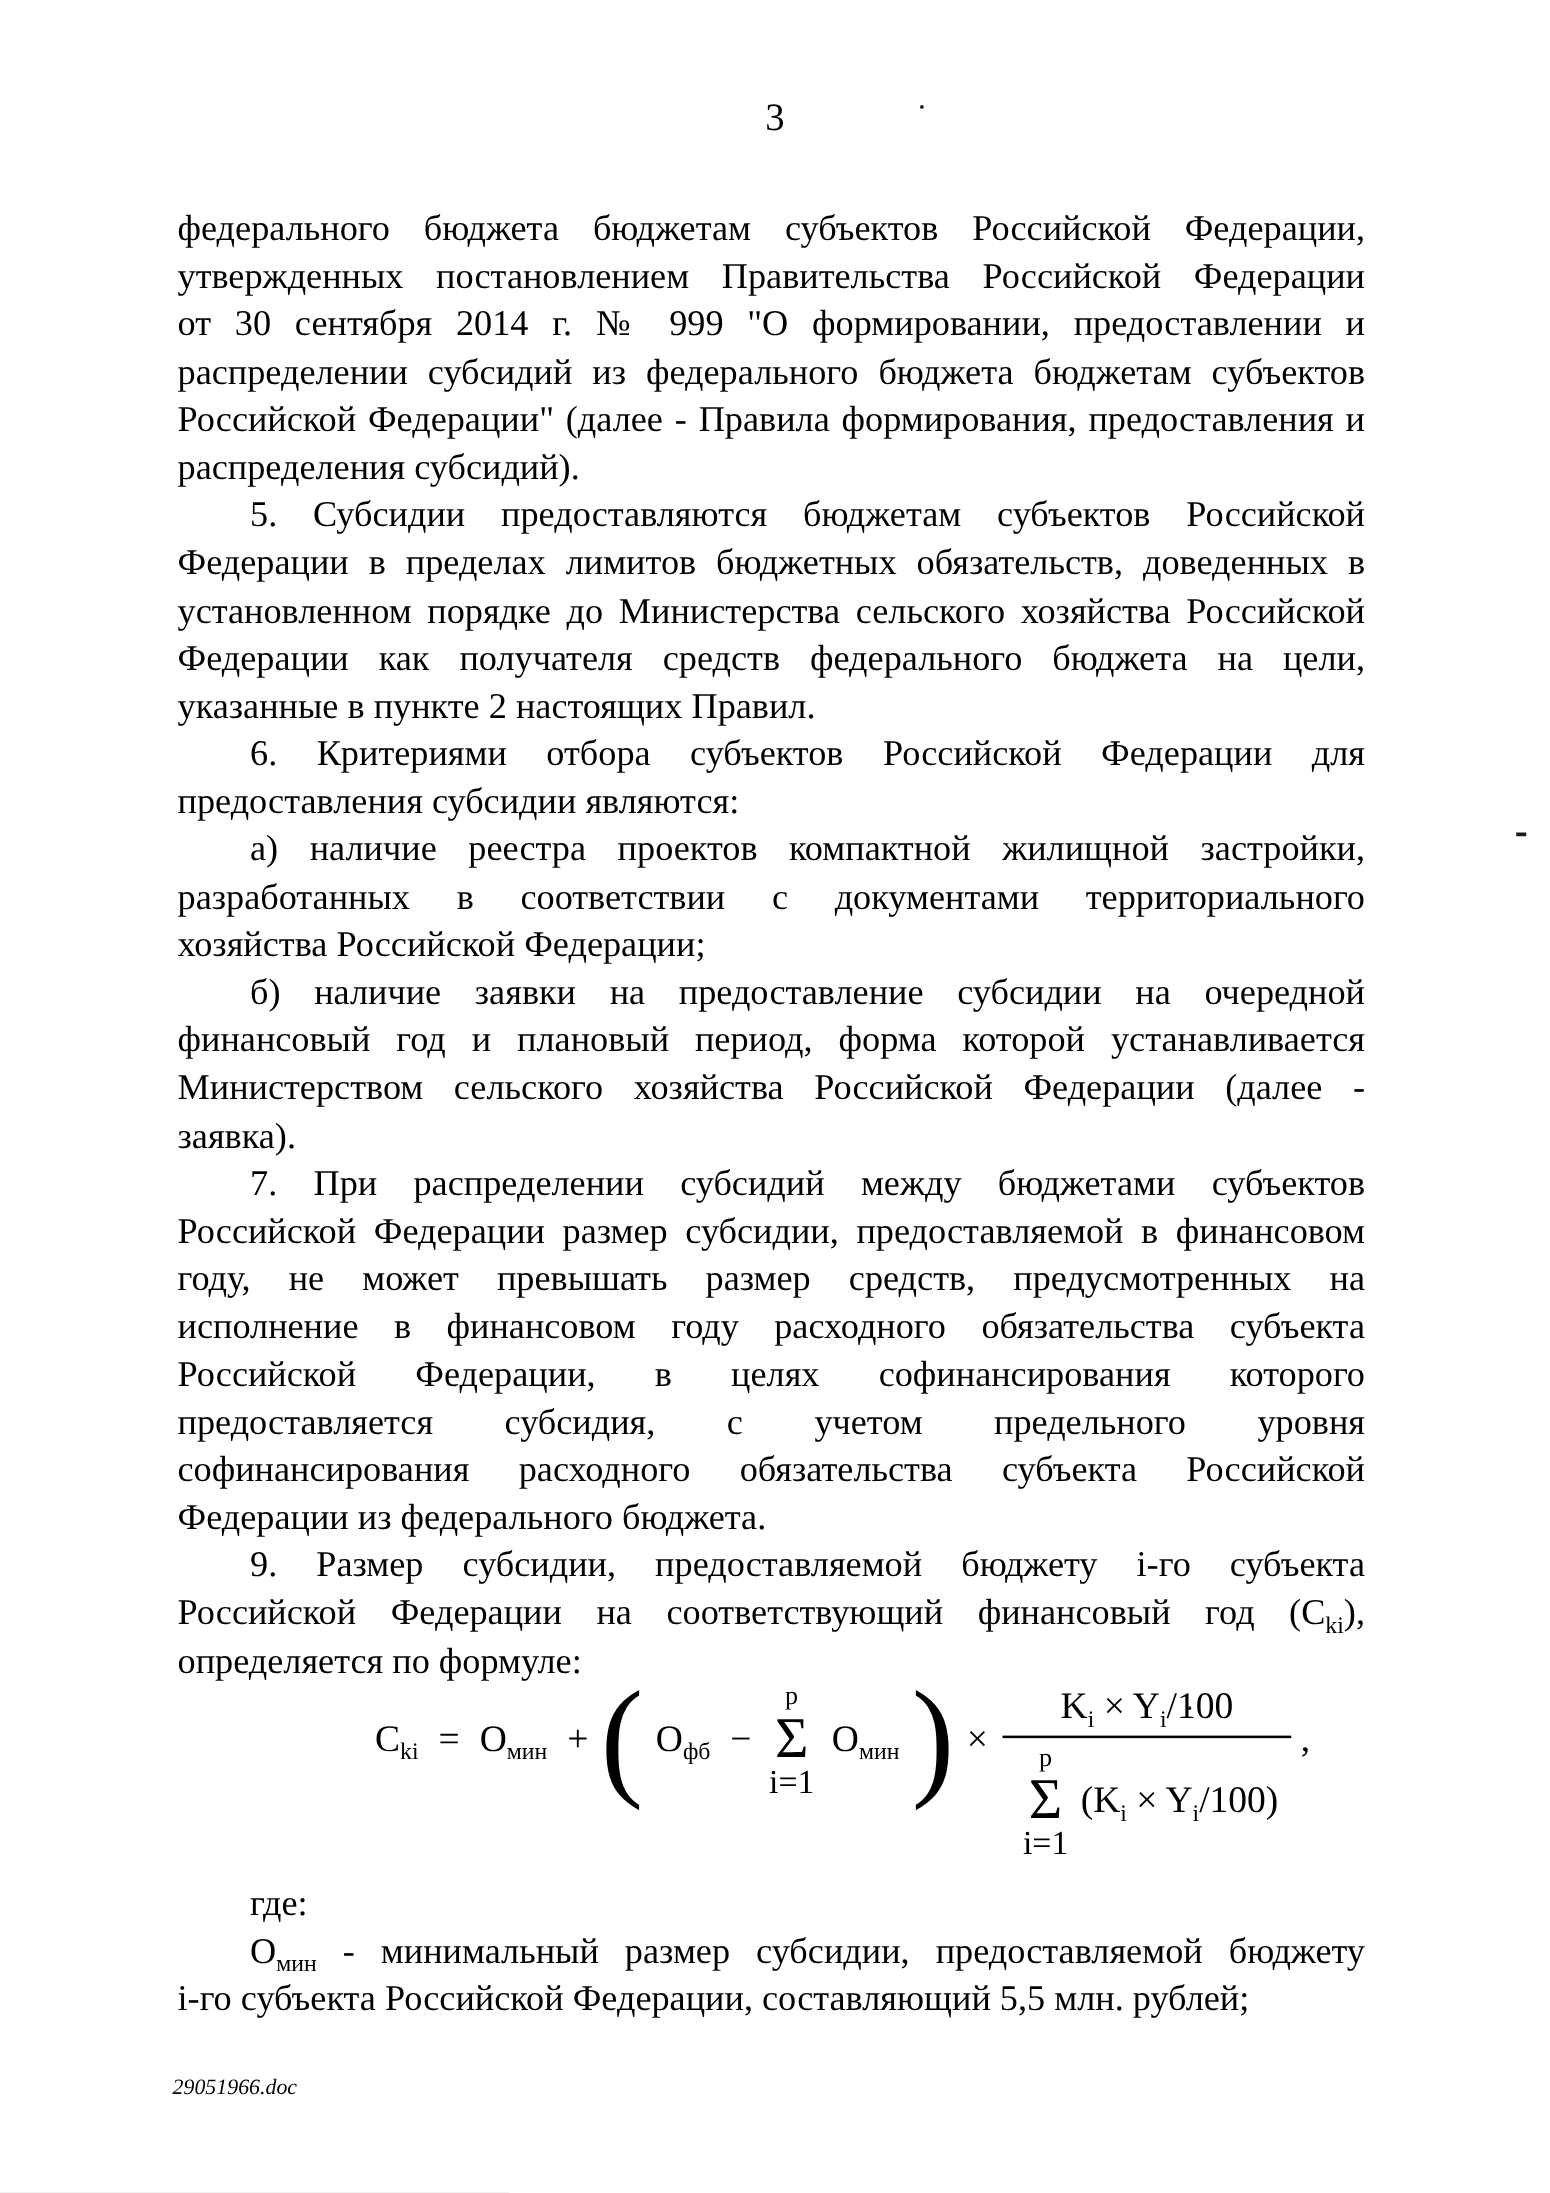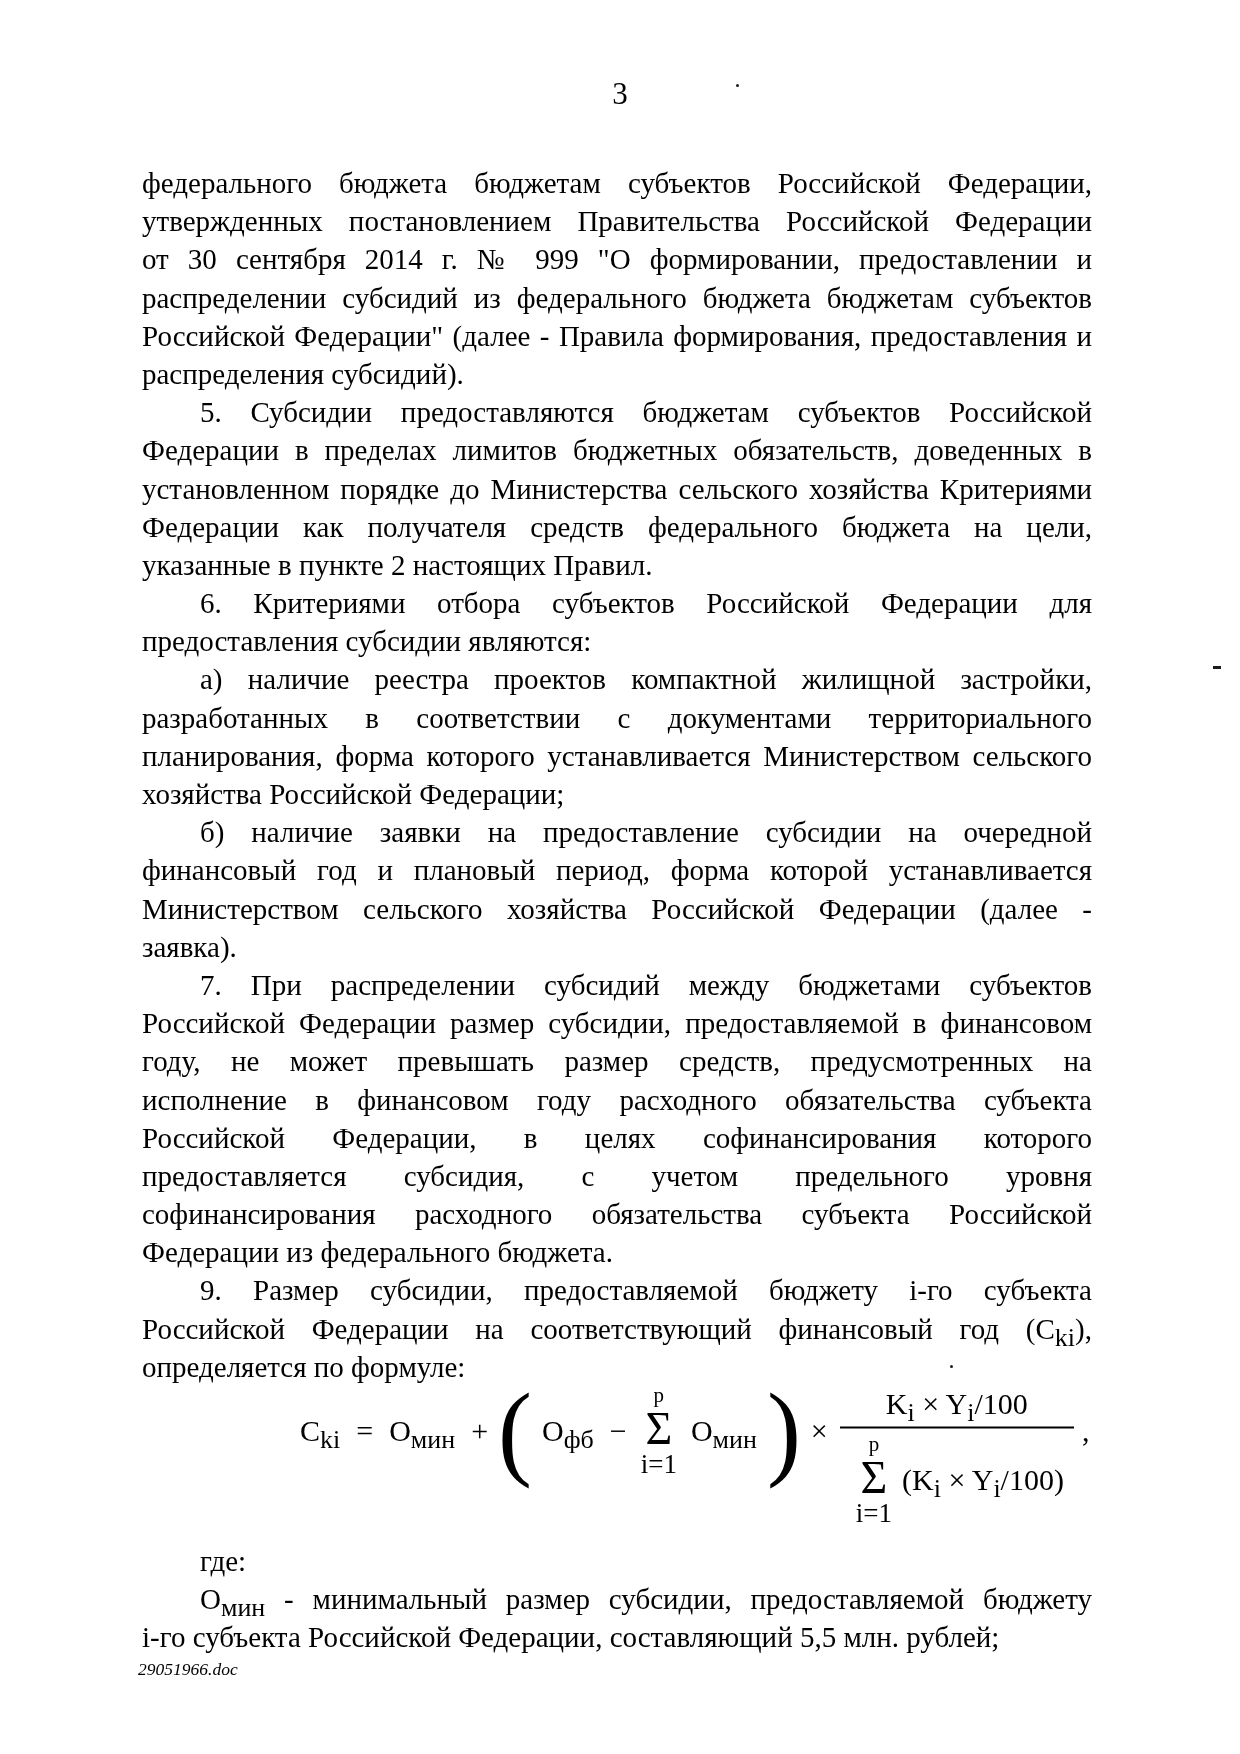--- a/index.html
+++ b/index.html
@@ -7,21 +7,21 @@
     position:relative;width:1240px;height:1754px;background:#ffffff;
     overflow:hidden;font-family:"Liberation Serif",serif;color:#000000;
     margin:0 auto;
   }
   .pageno{position:absolute;top:76px;left:0;width:100%;text-align:center;font-size:31px;}
   .content{position:absolute;left:142px;top:164px;width:950px;font-size:29px;}
   .para{margin:0;}
   .line{height:38.2px;line-height:38.2px;overflow:hidden;}
   .jl{text-align:justify;text-align-last:justify;}
   .ind{padding-left:58px;}
-  sub{font-size:26px;line-height:0;vertical-align:-7px;}
+  sub{font-size:19px;line-height:0;vertical-align:-7px;}
 
   
   .formula-wrap{position:relative;height:156px;}
   .frow{position:absolute;left:150px;top:44px;transform:translateY(-50%);
         display:flex;align-items:center;white-space:nowrap;}
   .ftok{margin:0 8px;font-size:30px;}
   .bigp{font-size:102px;line-height:1;margin:0 2px;transform:scaleY(1.04);font-weight:400;}
   .sumstk{display:flex;flex-direction:column;align-items:center;margin:0 6px;}
   .sumstk .su{font-size:21px;line-height:22px;}
   .sumstk .ss{font-size:46px;line-height:46px;}
@@ -52,32 +52,31 @@
           <div class="line jl">федерального бюджета бюджетам субъектов Российской Федерации,</div>
           <div class="line jl">утвержденных постановлением Правительства Российской Федерации</div>
           <div class="line jl">от 30 сентября 2014 г. № 999 "О формировании, предоставлении и</div>
           <div class="line jl">распределении субсидий из федерального бюджета бюджетам субъектов</div>
           <div class="line jl">Российской Федерации" (далее - Правила формирования, предоставления и</div>
           <div class="line">распределения субсидий).</div>
         </div>
         <div class="para">
           <div class="line jl ind">5. Субсидии предоставляются бюджетам субъектов Российской</div>
           <div class="line jl">Федерации в пределах лимитов бюджетных обязательств, доведенных в</div>
-          <div class="line jl">установленном порядке до Министерства сельского хозяйства Критериями</div>
+          <div class="line jl">установленном порядке до Министерства сельского хозяйства Российской</div>
           <div class="line jl">Федерации как получателя средств федерального бюджета на цели,</div>
           <div class="line">указанные в пункте 2 настоящих Правил.</div>
         </div>
         <div class="para">
           <div class="line jl ind">6. Критериями отбора субъектов Российской Федерации для</div>
           <div class="line">предоставления субсидии являются:</div>
         </div>
         <div class="para">
           <div class="line jl ind">а) наличие реестра проектов компактной жилищной застройки,</div>
           <div class="line jl">разработанных в соответствии с документами территориального</div>
-          <div class="line jl">планирования, форма которого устанавливается Министерством сельского</div>
           <div class="line">хозяйства Российской Федерации;</div>
         </div>
         <div class="para">
           <div class="line jl ind">б) наличие заявки на предоставление субсидии на очередной</div>
           <div class="line jl">финансовый год и плановый период, форма которой устанавливается</div>
           <div class="line jl">Министерством сельского хозяйства Российской Федерации (далее -</div>
           <div class="line">заявка).</div>
         </div>
         <div class="para">
           <div class="line jl ind">7. При распределении субсидий между бюджетами субъектов</div>

